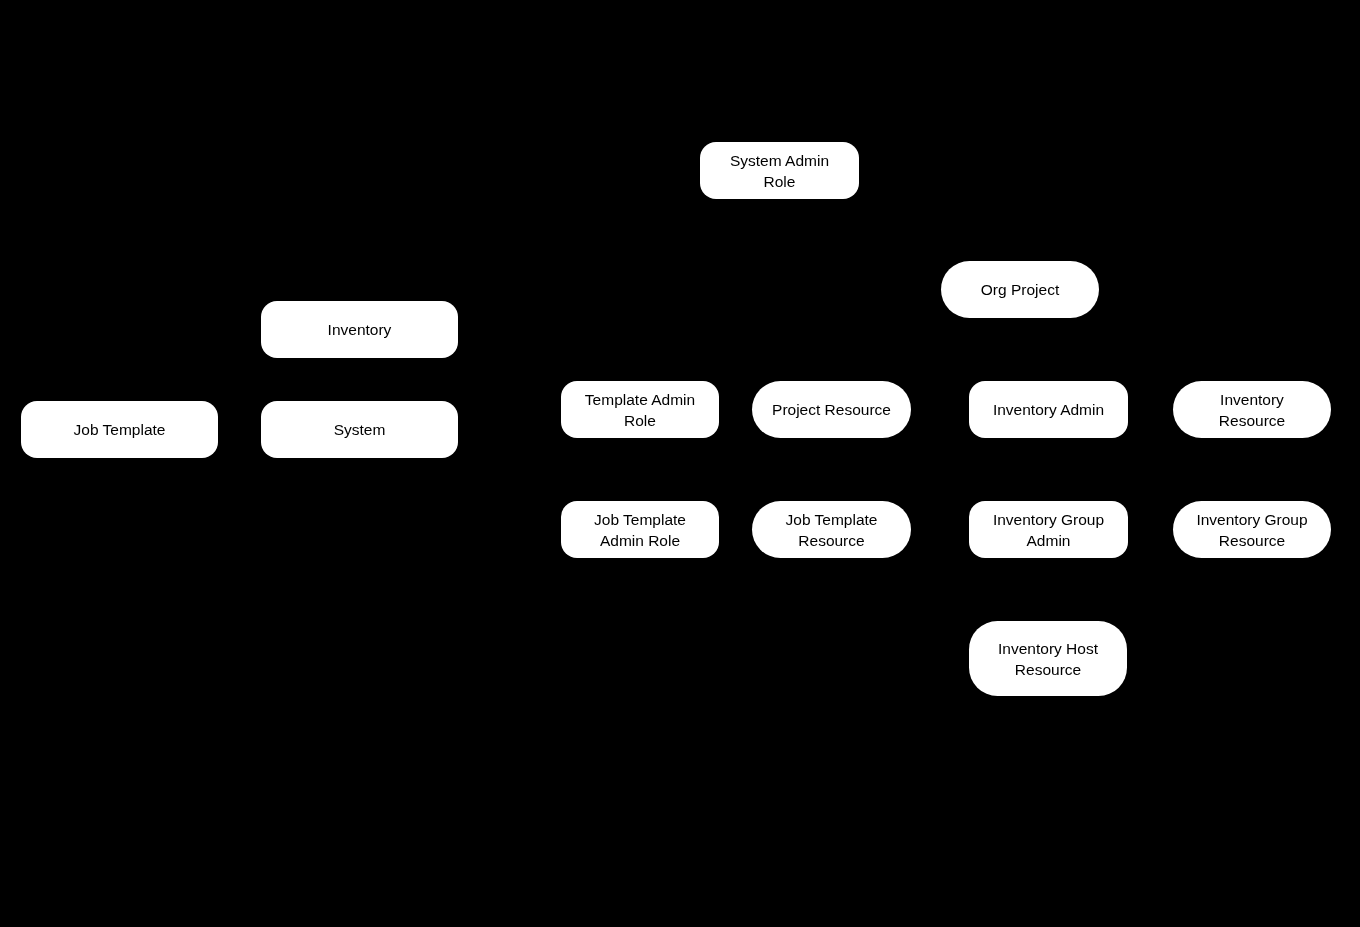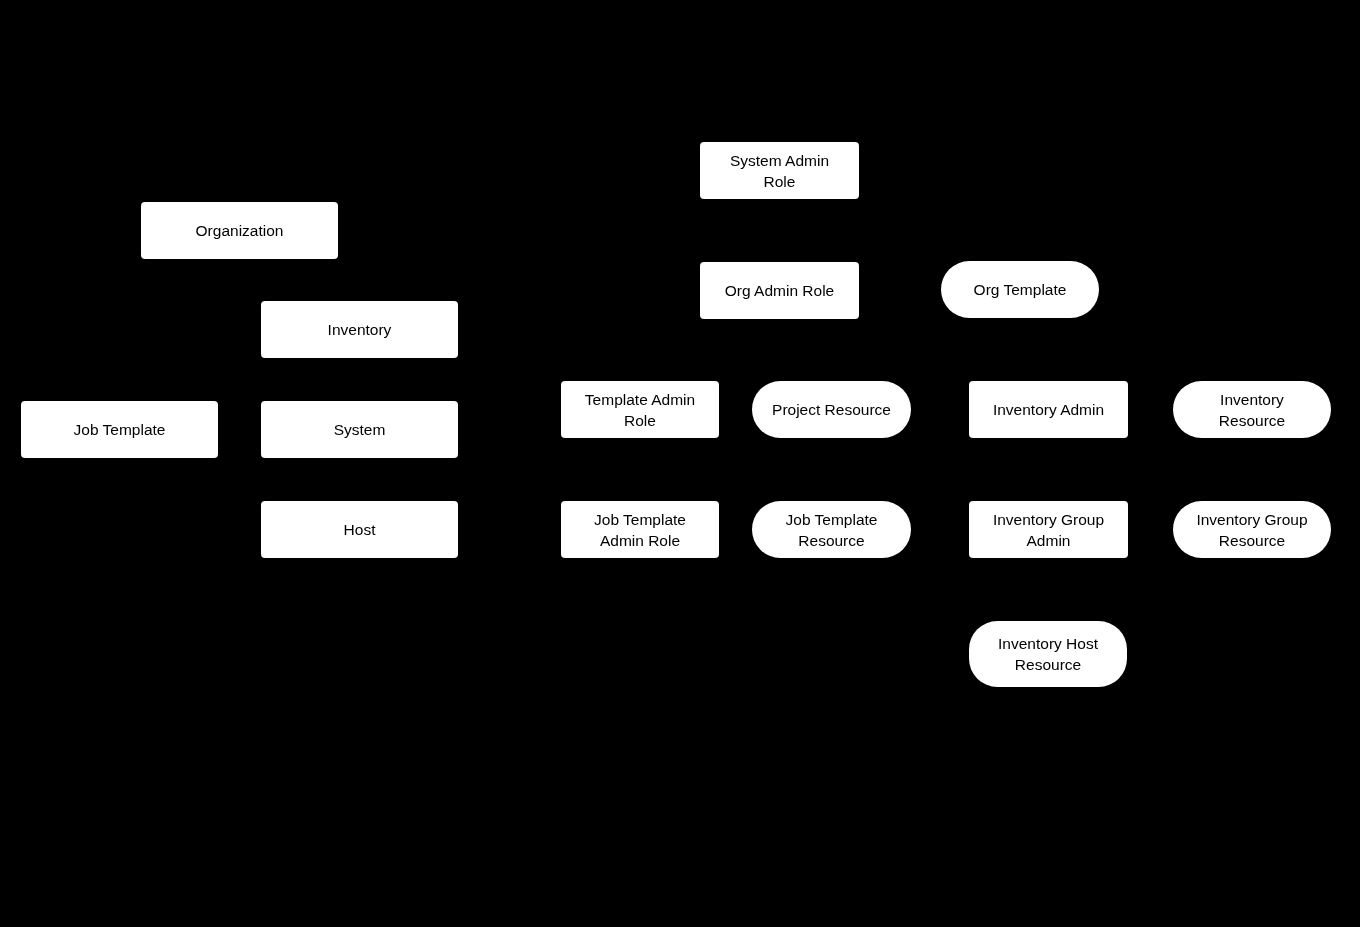--- a/index.html
+++ b/index.html
@@ -16,57 +16,54 @@
   .canvas {
     position: relative;
     width: 1360px;
     height: 927px;
     background: #000000;
   }
   .node {
     position: absolute;
     background: #ffffff;
     color: #000000;
-    border-radius: 4px;
+    border-radius: 16px;
     display: flex;
     align-items: center;
     justify-content: center;
     text-align: center;
     font-size: 15.5px;
     line-height: 21px;
     white-space: pre-line;
     box-sizing: border-box;
     padding: 2px 4px;
   }
   .node.pill {
     border-radius: 28.5px;
   }
 </style>
 </head>
 <body>
 
 <div class="canvas">
 
-  <div class="node" style="left:141px; top:202px; width:197px; height:57px">Organization</div>
 
 
   <div class="node" style="left:261px; top:301px; width:197px; height:57px">Inventory</div>
 
   <div class="node" style="left:21px; top:401px; width:197px; height:57px">Job Template</div>
 
   <div class="node" style="left:261px; top:401px; width:197px; height:57px">System</div>
 
-  <div class="node" style="left:261px; top:501px; width:197px; height:57px">Host</div>
 
   <div class="node" style="left:700px; top:142px; width:159px; height:57px">System Admin
 Role</div>
 
-  <div class="node" style="left:700px; top:262px; width:159px; height:57px">Org Admin Role</div>
 
-  <div class="node pill" style="left:941px; top:261px; width:158px; height:57px">Org Template</div>
+  <div class="node pill" style="left:941px; top:261px; width:158px; height:57px">Org Project</div>
 
   <div class="node" style="left:561px; top:381px; width:158px; height:57px">Template Admin
 Role</div>
 
   <div class="node" style="left:969px; top:381px; width:159px; height:57px">Inventory Admin</div>
 
   <div class="node pill" style="left:752px; top:381px; width:159px; height:57px">Project Resource</div>
 
   <div class="node pill" style="left:1173px; top:381px; width:158px; height:57px">Inventory
 Resource</div>
@@ -76,16 +73,16 @@
 
   <div class="node pill" style="left:752px; top:501px; width:159px; height:57px">Job Template
 Resource</div>
 
   <div class="node" style="left:969px; top:501px; width:159px; height:57px">Inventory Group
 Admin</div>
 
   <div class="node pill" style="left:1173px; top:501px; width:158px; height:57px">Inventory Group
 Resource</div>
 
-  <div class="node pill" style="left:969px; top:621px; width:158px; height:66px">Inventory Host
+  <div class="node pill" style="left:969px; top:621px; width:158px; height:75px">Inventory Host
 Resource</div>
 
 </div>
 
 </body></html>

